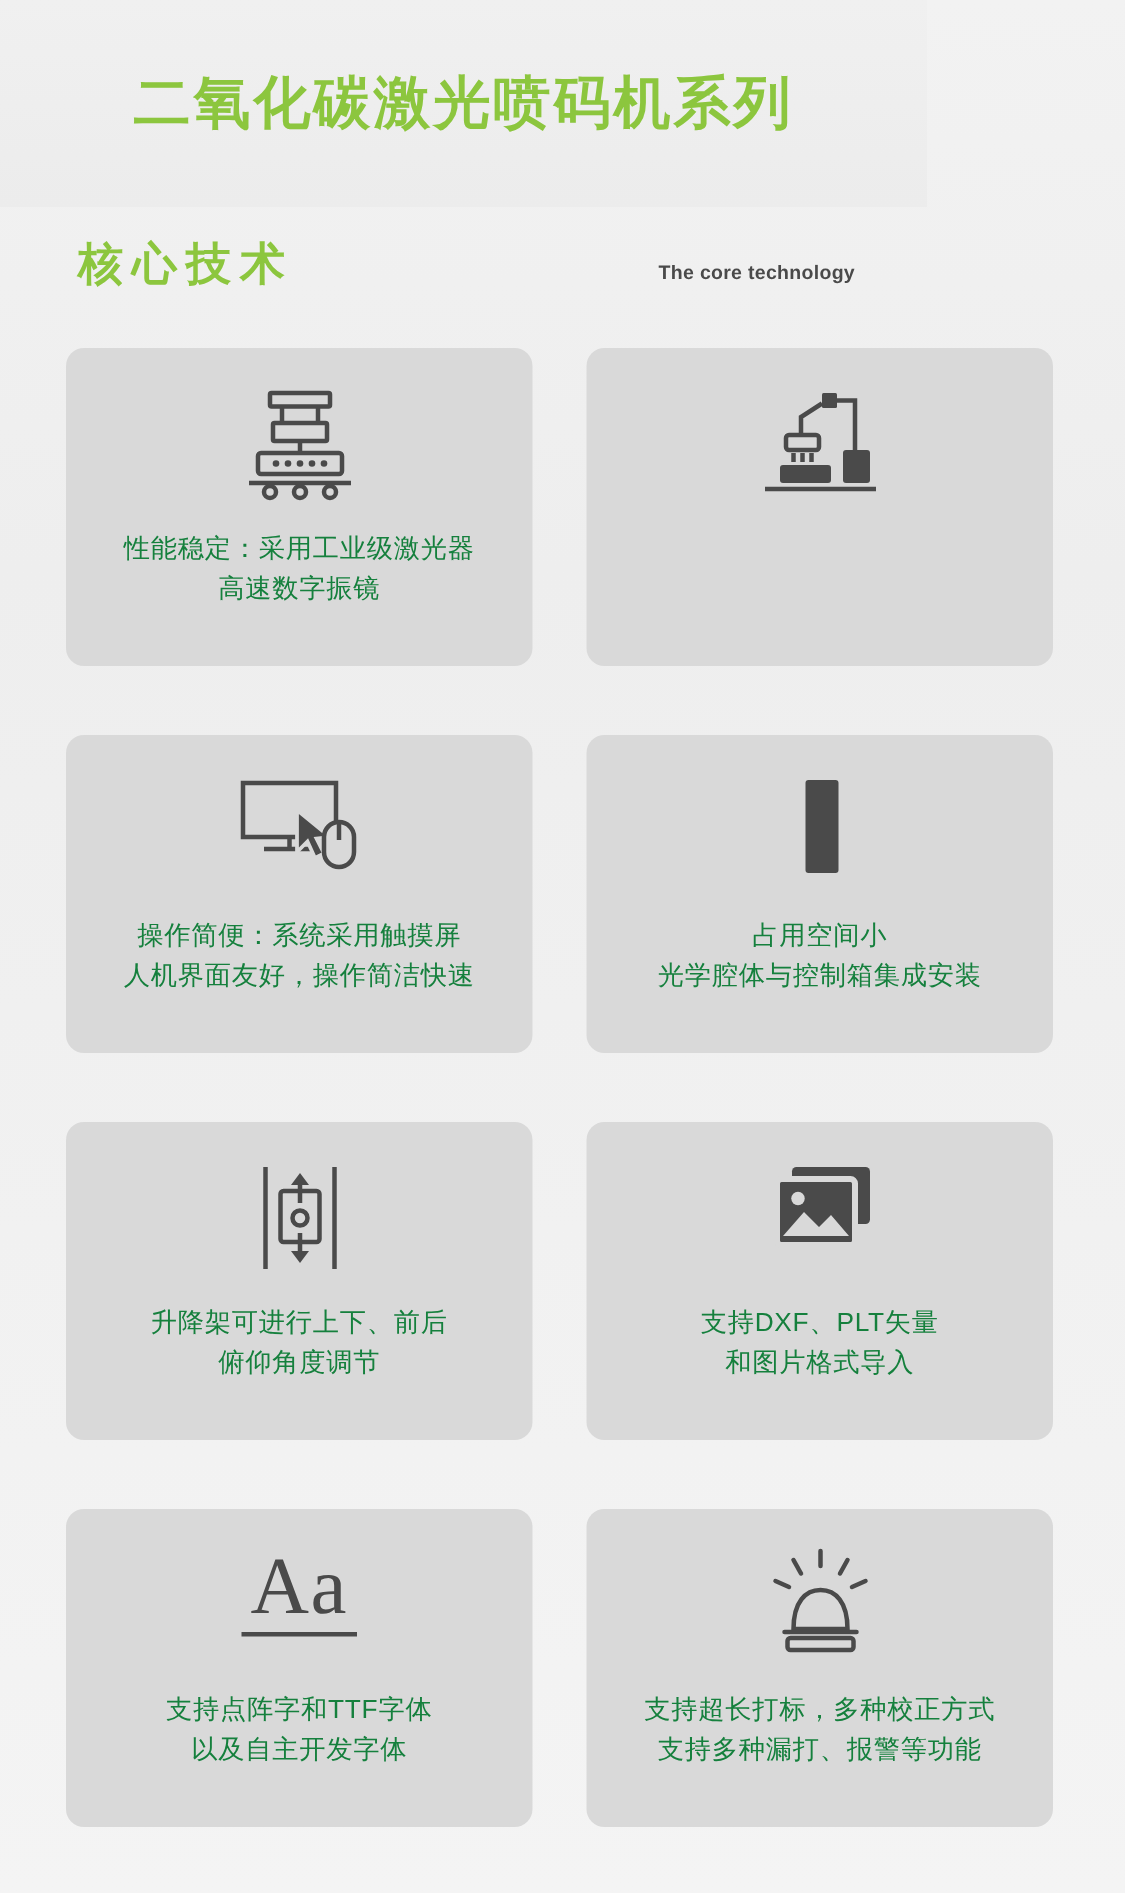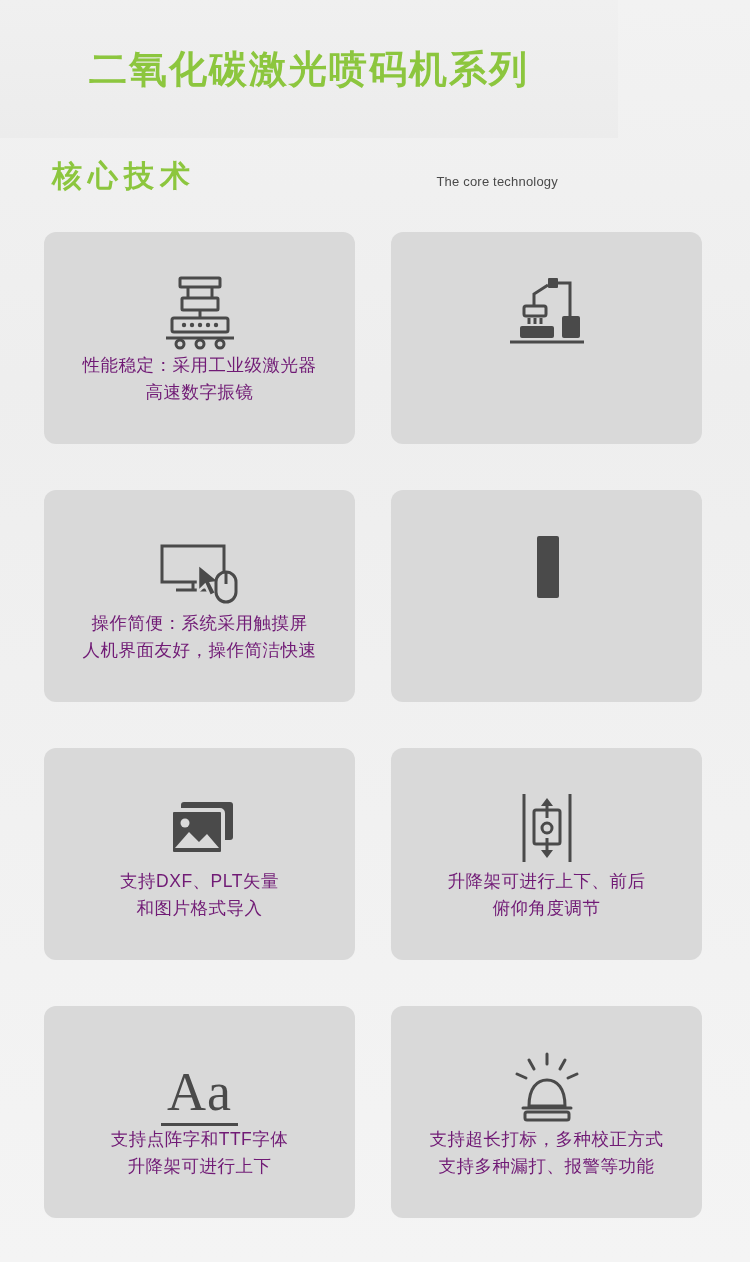--- a/index.html
+++ b/index.html
@@ -34,37 +34,37 @@
     font-weight: bold;
     letter-spacing: 2px;
     color: #8cc63e;
     line-height: 1;
   }
 
   
   .section-head {
     position: relative;
     height: 70px;
-    margin: 10px 16px 0 0;
+    margin: 10px 4px 0 0;
   }
   .section-title {
     position: absolute;
     left: 52px;
     top: 8px;
     font-size: 30px;
     font-weight: bold;
     letter-spacing: 6px;
     color: #8cc63e;
   }
   .section-sub {
     position: absolute;
     right: 44px;
     top: 26px;
     font-size: 13px;
-    font-weight: normal;
+    font-weight: bold;
     color: #4a4a4a;
     letter-spacing: 0.2px;
   }
 
   
   .grid {
     padding: 14px 44px 0 44px;
     display: grid;
     grid-template-columns: 311px 311px;
     grid-gap: 46px 36px;
@@ -77,30 +77,30 @@
     display: flex;
     flex-direction: column;
     align-items: center;
     justify-content: flex-start;
     box-sizing: border-box;
     padding: 24px 10px 14px 10px;
   }
   .card-icon {
     height: 96px;
     display: flex;
-    align-items: flex-end;
+    align-items: flex-start;
     justify-content: center;
   }
   .card-icon svg {
     display: block;
   }
   .card-text {
     text-align: center;
     font-size: 17.5px;
-    color: #701a75;
+    color: #15803d;
     line-height: 1.55;
     letter-spacing: 0.5px;
     white-space: pre-line;
     padding: 0 4px;
   }
   
   .aa-glyph {
     font-size: 54px;
     color: #4a4a4a;
     font-family: "Liberation Serif", serif;
@@ -181,33 +181,22 @@
       <div class="card-text">操作简便：系统采用触摸屏
 人机界面友好，操作简洁快速</div>
     </div>
 
     <div class="card">
       <div class="card-icon">
         <svg width="60" height="80" viewBox="0 0 60 80" fill="none">
           <rect x="20" y="6" width="22" height="62" rx="2" fill="#4a4a4a"></rect>
         </svg>
       </div>
-    </div>
-
-    <div class="card">
-      <div class="card-icon">
-        <svg width="86" height="72" viewBox="0 0 86 72" fill="none">
-          <rect x="24" y="6" width="52" height="38" rx="3" fill="#4a4a4a"></rect>
-          <rect x="14" y="14" width="52" height="44" rx="3" fill="#4a4a4a" stroke="#d9d9d9" stroke-width="4"></rect>
-          <circle cx="28" cy="27" r="4.5" fill="#d9d9d9"></circle>
-          <path d="M18 52 L32 36 L42 46 L50 38 L62 52 Z" fill="#d9d9d9"></path>
-        </svg>
-      </div>
-      <div class="card-text">支持DXF、PLT矢量
-和图片格式导入</div>
+      <div class="card-text">占用空间小
+光学腔体与控制箱集成安装</div>
     </div>
 
     <div class="card">
       <div class="card-icon">
         <svg width="78" height="80" viewBox="0 0 78 80" fill="none" stroke="#4a4a4a" stroke-width="3">
           <line x1="16" y1="6" x2="16" y2="74"></line>
           <line x1="62" y1="6" x2="62" y2="74"></line>
           <rect x="26" y="22" width="26" height="34" rx="2"></rect>
           <path d="M39 10 L33 18 L45 18 Z" fill="#4a4a4a" stroke="none"></path>
           <line x1="39" y1="18" x2="39" y2="30"></line>
@@ -215,24 +204,37 @@
           <line x1="39" y1="62" x2="39" y2="50"></line>
           <circle cx="39" cy="40" r="5"></circle>
         </svg>
       </div>
       <div class="card-text">升降架可进行上下、前后
 俯仰角度调节</div>
     </div>
 
     <div class="card">
       <div class="card-icon">
+        <svg width="86" height="72" viewBox="0 0 86 72" fill="none">
+          <rect x="24" y="6" width="52" height="38" rx="3" fill="#4a4a4a"></rect>
+          <rect x="14" y="14" width="52" height="44" rx="3" fill="#4a4a4a" stroke="#d9d9d9" stroke-width="4"></rect>
+          <circle cx="28" cy="27" r="4.5" fill="#d9d9d9"></circle>
+          <path d="M18 52 L32 36 L42 46 L50 38 L62 52 Z" fill="#d9d9d9"></path>
+        </svg>
+      </div>
+      <div class="card-text">支持DXF、PLT矢量
+和图片格式导入</div>
+    </div>
+
+    <div class="card">
+      <div class="card-icon">
         <div class="aa-glyph">Aa</div>
       </div>
       <div class="card-text">支持点阵字和TTF字体
-升降架可进行上下</div>
+以及自主开发字体</div>
     </div>
 
     <div class="card">
       <div class="card-icon">
         <svg width="80" height="76" viewBox="0 0 80 76" fill="none" stroke="#4a4a4a" stroke-width="3" stroke-linecap="round">
           <line x1="40" y1="4" x2="40" y2="14"></line>
           <line x1="22" y1="10" x2="27" y2="19"></line>
           <line x1="58" y1="10" x2="53" y2="19"></line>
           <line x1="10" y1="24" x2="19" y2="28"></line>
           <line x1="70" y1="24" x2="61" y2="28"></line>

